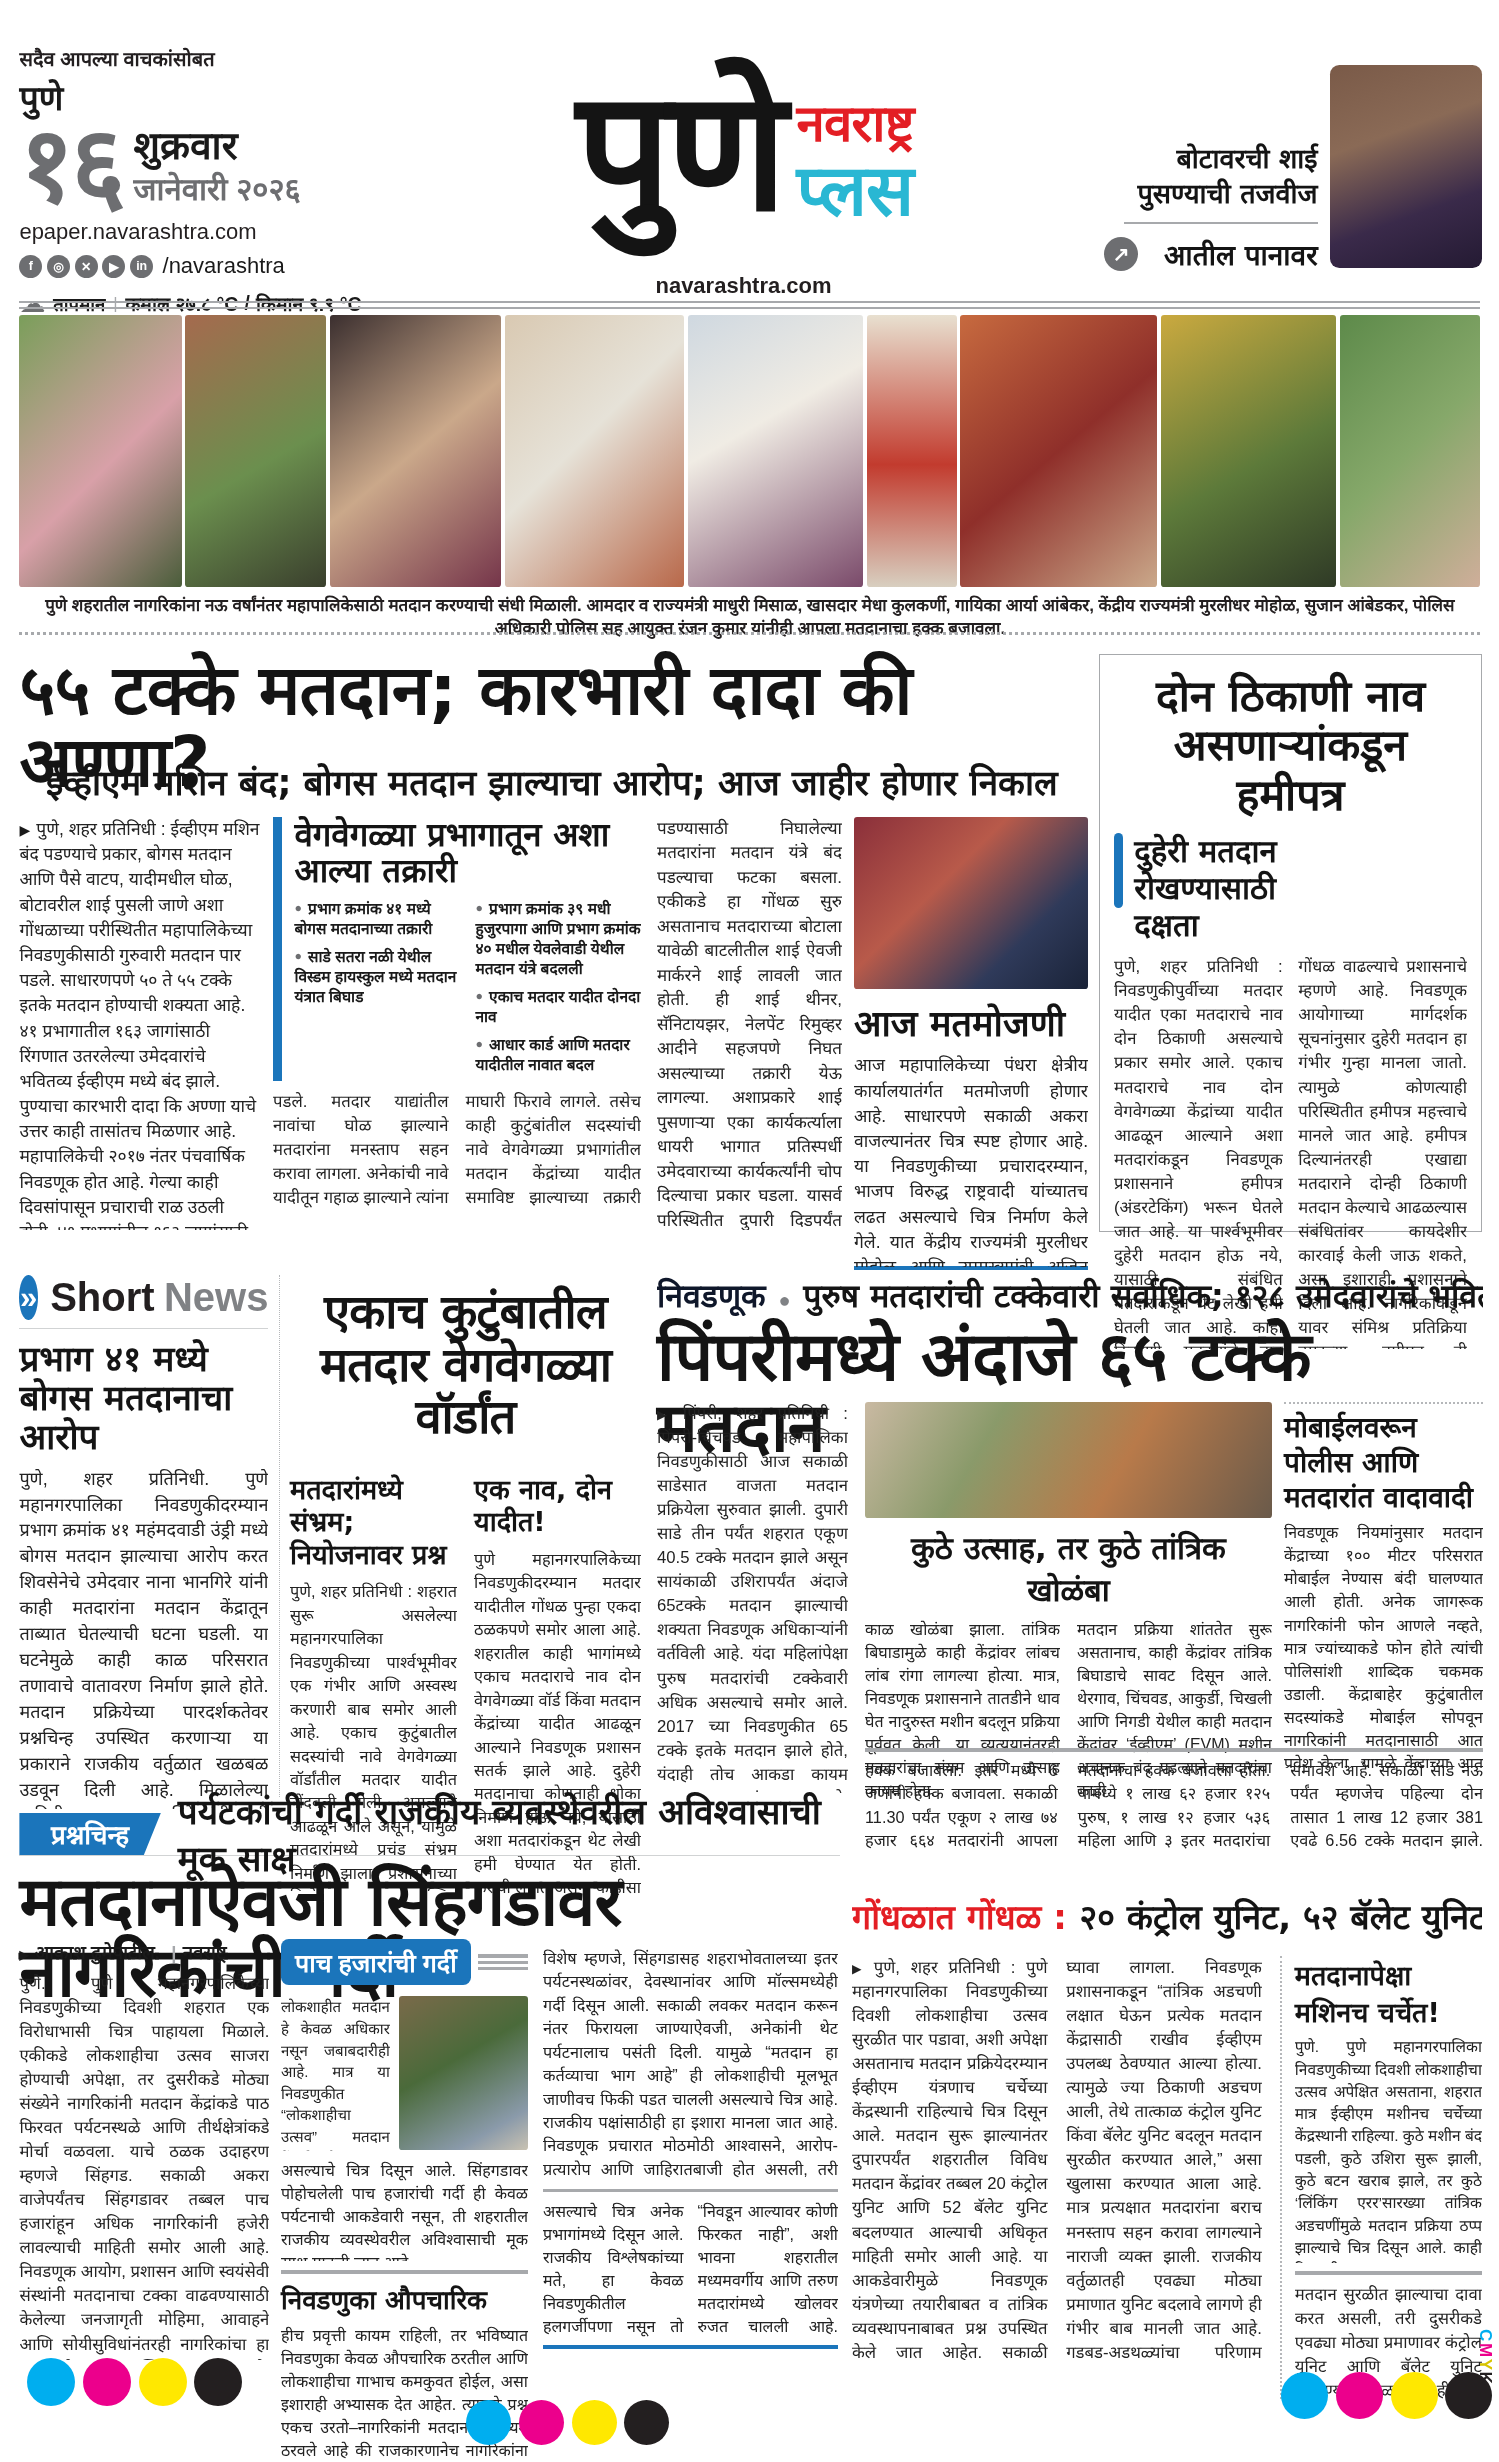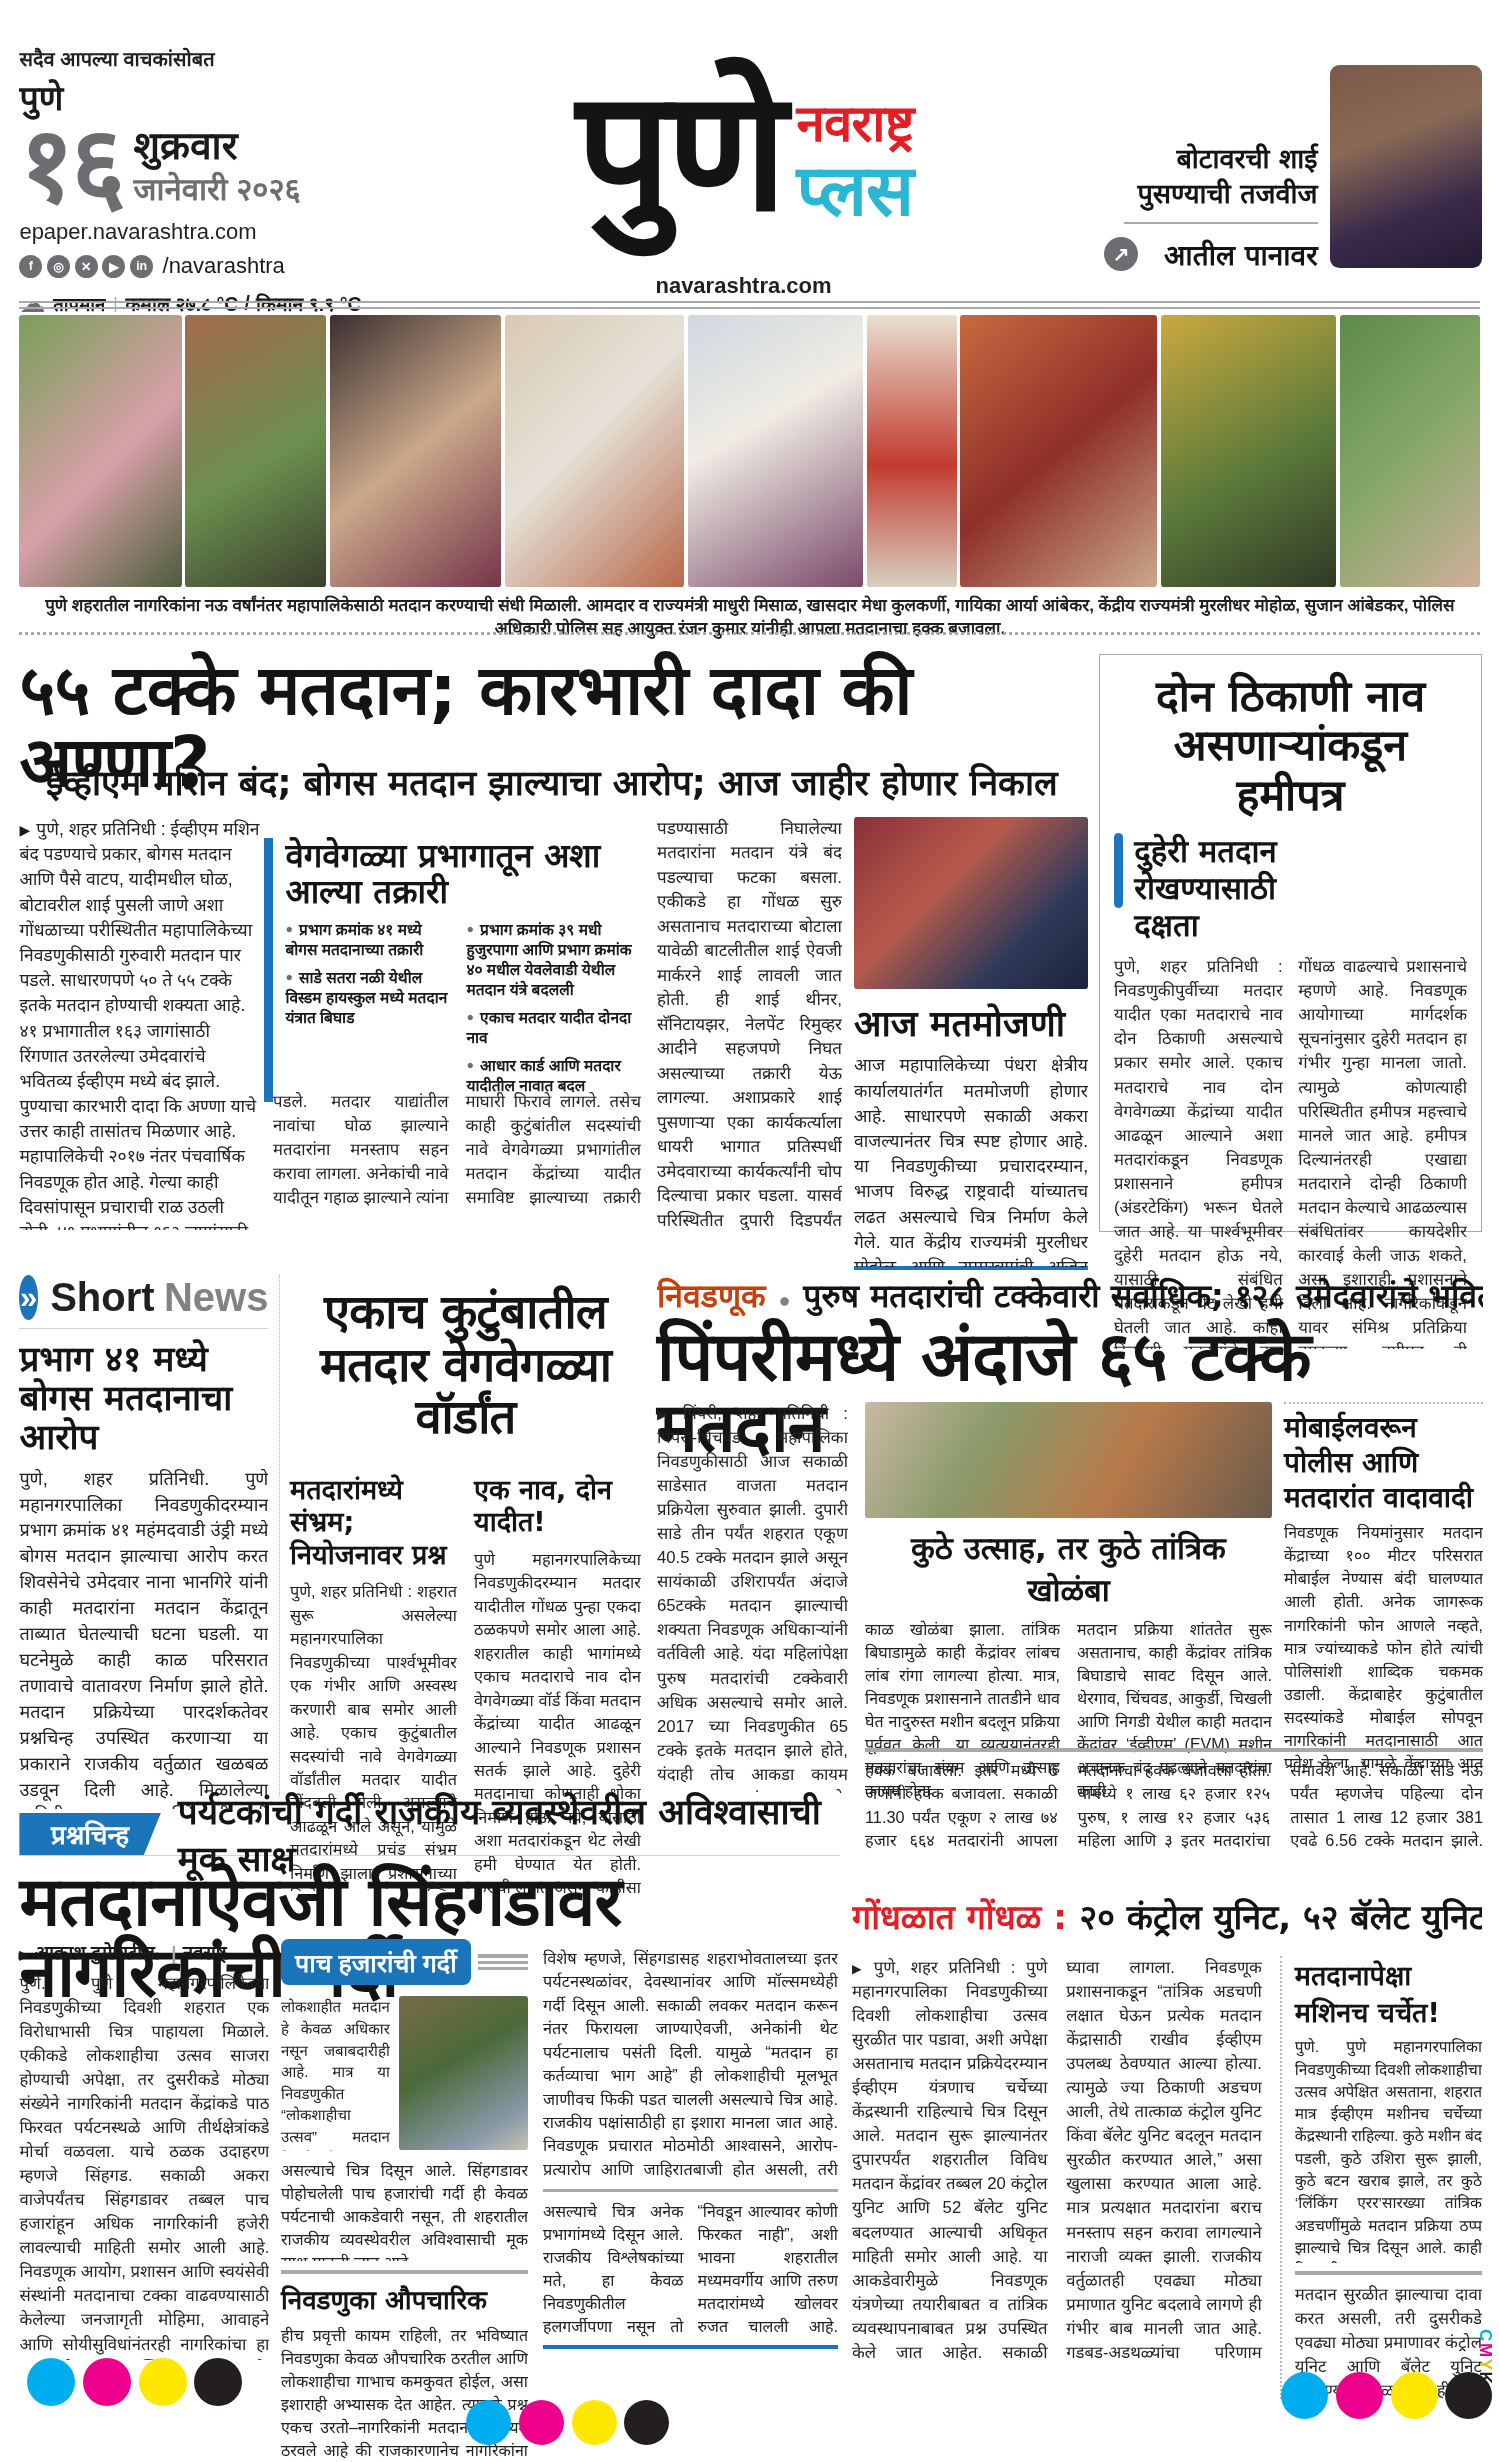--- a/index.html
+++ b/index.html
@@ -94,21 +94,21 @@
 
   <div class="abs" style="left:19.4px;top:632px;width:1461px;border-top:3.9px dotted #a7a9ac;"></div>
 
   <div class="abs hl" style="left:19.4px;top:654px;width:1065px;font-size:69px;line-height:1.05;">५५ टक्के मतदान; कारभारी दादा की अण्णा?</div>
   <div class="abs hl" style="left:19.4px;top:758px;width:1065px;font-size:35px;text-align:center;letter-spacing:0;">ईव्हीएम मशिन बंद; बोगस मतदान झाल्याचा आरोप; आज जाहीर होणार निकाल</div>
 
   <div class="abs clip" style="left:19.4px;top:817px;width:242px;height:413px;">
     <span style="font-size:14px;margin-right:6.2px;">▶</span><span class="body-txt just" style="display:inline;">पुणे, शहर प्रतिनिधी : ईव्हीएम मशिन बंद पडण्याचे प्रकार, बोगस मतदान आणि पैसे वाटप, यादीमधील घोळ, बोटावरील शाई पुसली जाणे अशा गोंधळाच्या परीस्थितीत महापालिकेच्या निवडणुकीसाठी गुरुवारी मतदान पार पडले. साधारणपणे ५० ते ५५ टक्के इतके मतदान होण्याची शक्यता आहे. ४१ प्रभागातील १६३ जागांसाठी रिंगणात उतरलेल्या उमेदवारांचे भवितव्य ईव्हीएम मध्ये बंद झाले. पुण्याचा कारभारी दादा कि अण्णा याचे उत्तर काही तासांतच मिळणार आहे. महापालिकेची २०१७ नंतर पंचवार्षिक निवडणूक होत आहे. गेल्या काही दिवसांपासून प्रचाराची राळ उठली होती. ४१ प्रभागांतील १६३ जागांसाठी हजाराहून अधिक मतदान केंद्रांवर गुरुवारी मतदान पार पडले. बहुतेक केंद्रांवर दुपारनंतरच मतदारांची गर्दी झाल्याचे आढळून आले. त्यामुळे सकाळच्या सत्रात मतदान संथ गतीने सुरू होते. त्यातच प्रशासकीय गोंधळाची भर पडली.</span>
   </div>
 
-  <div class="abs" style="left:264px;top:817px;width:368px;height:264px;border-left:9.3px solid #1b75bb;padding-left:12.4px;box-sizing:border-box;margin-top:21px;">
+  <div class="abs" style="left:273px;top:817px;width:368px;height:264px;border-left:9.3px solid #1b75bb;padding-left:12.4px;box-sizing:border-box;">
     <div class="hl" style="font-size:33px;line-height:1.1;letter-spacing:0;">वेगवेगळ्या प्रभागातून अशा आल्या तक्रारी</div>
     <ul class="clip" style="columns:2;column-gap:15.5px;margin-top:9.3px;font-size:15.5px;line-height:1.3;font-weight:600;height:193px;">
       <li><span class="blt">●</span><span>प्रभाग क्रमांक ४१ मध्ये बोगस मतदानाच्या तक्रारी</span></li>
       <li><span class="blt">●</span><span>साडे सतरा नळी येथील विस्डम हायस्कुल मध्ये मतदान यंत्रात बिघाड</span></li>
       <li><span class="blt">●</span><span>प्रभाग क्रमांक ३९ मधी हुजुरपागा आणि प्रभाग क्रमांक ४० मधील येवलेवाडी येथील मतदान यंत्रे बदलली</span></li>
       <li><span class="blt">●</span><span>एकाच मतदार यादीत दोनदा नाव</span></li>
       <li><span class="blt">●</span><span>आधार कार्ड आणि मतदार यादीतील नावात बदल</span></li>
 
     </ul>
   </div>
@@ -154,21 +154,21 @@
       </div>
       <div style="width:50%;">
         <div class="hl" style="font-size:27px;line-height:1.2;letter-spacing:0;">एक नाव, दोन यादीत!</div>
         <div class="clip body-txt just" style="font-size:16.3px;margin-top:9.3px;height:348px;">पुणे महानगरपालिकेच्या निवडणुकीदरम्यान मतदार यादीतील गोंधळ पुन्हा एकदा ठळकपणे समोर आला आहे. शहरातील काही भागांमध्ये एकाच मतदाराचे नाव दोन वेगवेगळ्या वॉर्ड किंवा मतदान केंद्रांच्या यादीत आढळून आल्याने निवडणूक प्रशासन सतर्क झाले आहे. दुहेरी मतदानाचा कोणताही धोका निर्माण होऊ नये, यासाठी अशा मतदारांकडून थेट लेखी हमी घेण्यात येत होती. करावी लागत असून, काहीसा वेळ रांगेतच मतदारांचा खोळंबा झाल्याचे चित्र शहरात दिसून आले.</div>
       </div>
     </div>
   </div>
 
   <div class="abs" style="left:657px;top:1273px;width:826px;">
     <div style="white-space:nowrap;overflow:hidden;">
-      <span class="hl" style="font-size:32px;color:#c2410c;letter-spacing:0;">निवडणूक</span>
+      <span class="hl" style="font-size:32px;color:#0f172a;letter-spacing:0;">निवडणूक</span>
       <span style="font-size:20px;color:#808285;margin:0 9.3px;">●</span>
       <span class="hl" style="font-size:32px;letter-spacing:0;">पुरुष मतदारांची टक्केवारी सर्वाधिक; १२८ उमेदवारांचे भवितव्य ईव्हीएममध्ये बंद</span>
     </div>
     <div class="hl" style="font-size:68px;line-height:1.05;margin-top:4.7px;">पिंपरीमध्ये अंदाजे ६५ टक्के मतदान</div>
   </div>
   <div class="abs clip body-txt just" style="left:657px;top:1402px;width:191px;height:391px;font-size:16.7px;">
     <span style="font-size:13px;margin-right:6.2px;">▶</span><span>पिंपरी, शहर प्रतिनिधी : पिंपरी-चिंचवड महापालिका निवडणुकीसाठी आज सकाळी साडेसात वाजता मतदान प्रक्रियेला सुरुवात झाली. दुपारी साडे तीन पर्यंत शहरात एकूण 40.5 टक्के मतदान झाले असून सायंकाळी उशिरापर्यंत अंदाजे 65टक्के मतदान झाल्याची शक्यता निवडणूक अधिकाऱ्यांनी वर्तविली आहे. यंदा महिलांपेक्षा पुरुष मतदारांची टक्केवारी अधिक असल्याचे समोर आले. 2017 च्या निवडणुकीत 65 टक्के इतके मतदान झाले होते, यंदाही तोच आकडा कायम राहण्याचा अंदाज आहे. प्रशासनाकडून मिळालेल्या माहितीनुसार, सायंकाळी 4.30 पर्यंत 40.5% मतदान झाले होते. या वेळेपर्यंत 2 लाख 74 हजार 170 मतदारांनी हक्क बजावला. सकाळी 11 ते 3 मध्ये 76 हजार 960 पुरुषांसोबत महिलांचेही मतदान झाले, तर इतर 10 जणांनी मतदान केले. दुपारी 2 लाख 11 हजार 287 महिलांनी मतदानाचा हक्क बजावला.</span>
   </div>
   <div class="abs" style="left:865px;top:1402px;width:407px;">
     <div class="ph" style="width:407px;height:116px;background:linear-gradient(120deg,#c9b9a2 0%,#8a9a6a 30%,#b87a4a 62%,#6a5a4a 100%);"></div>

